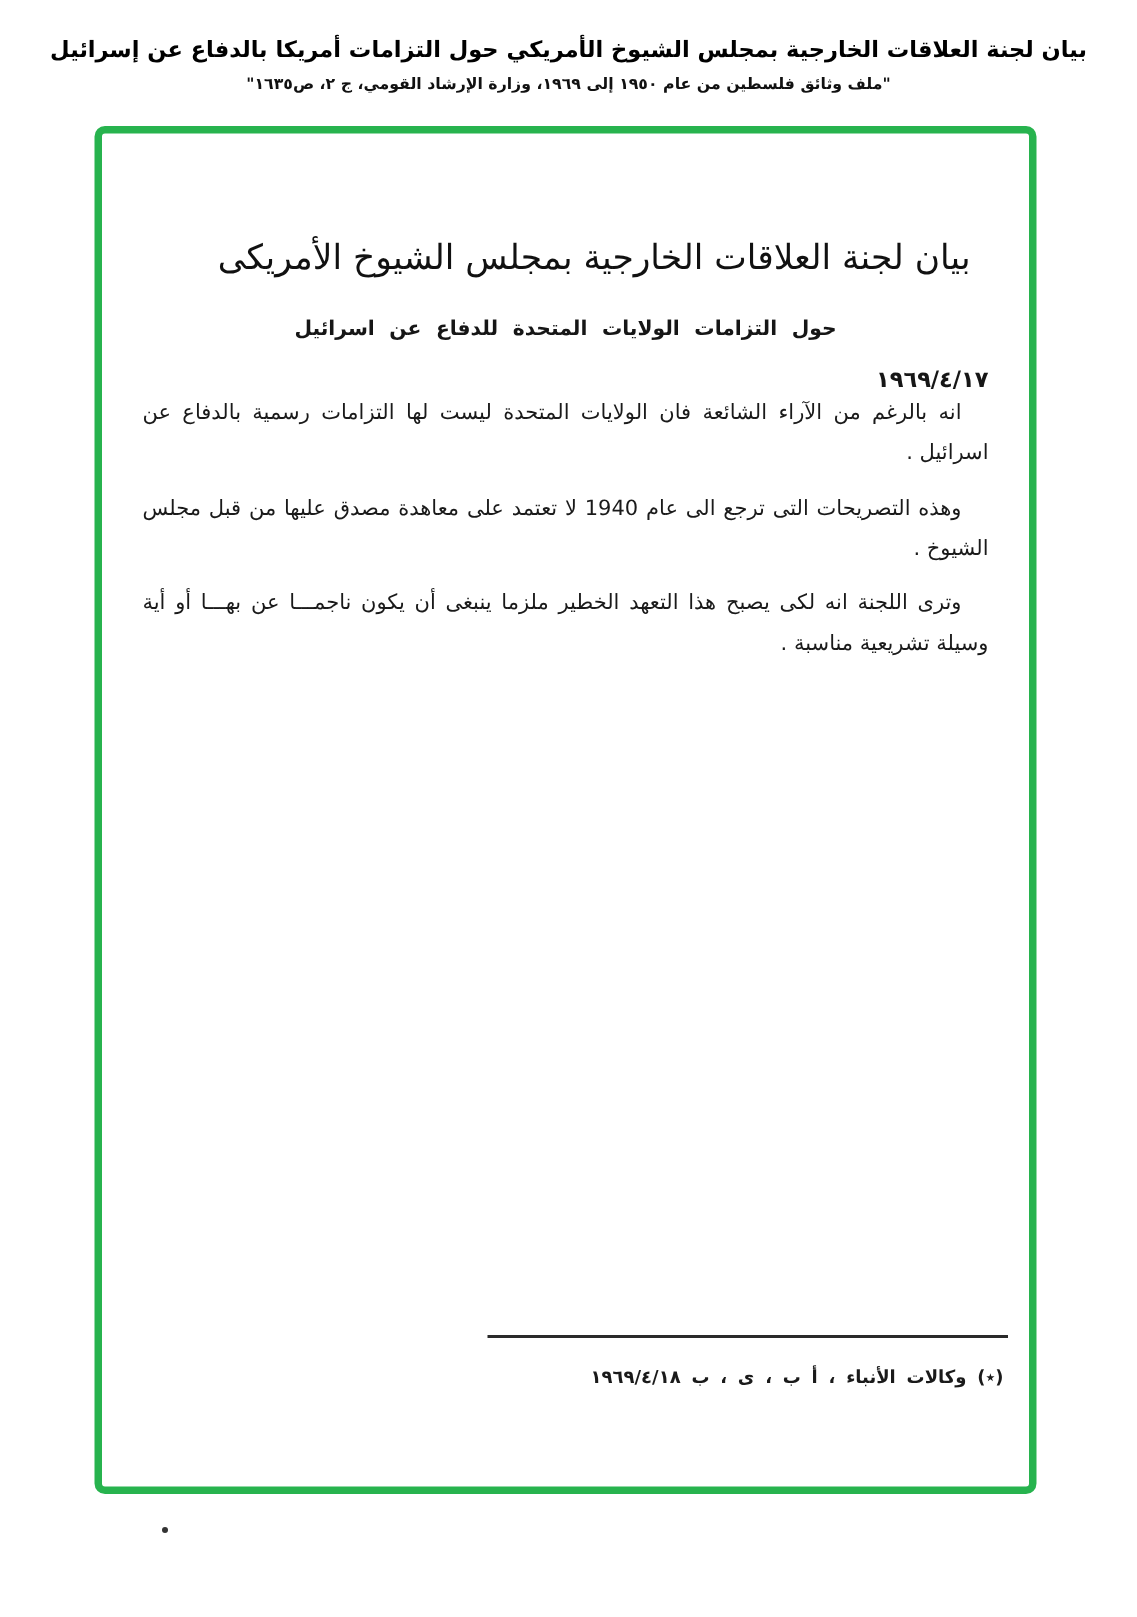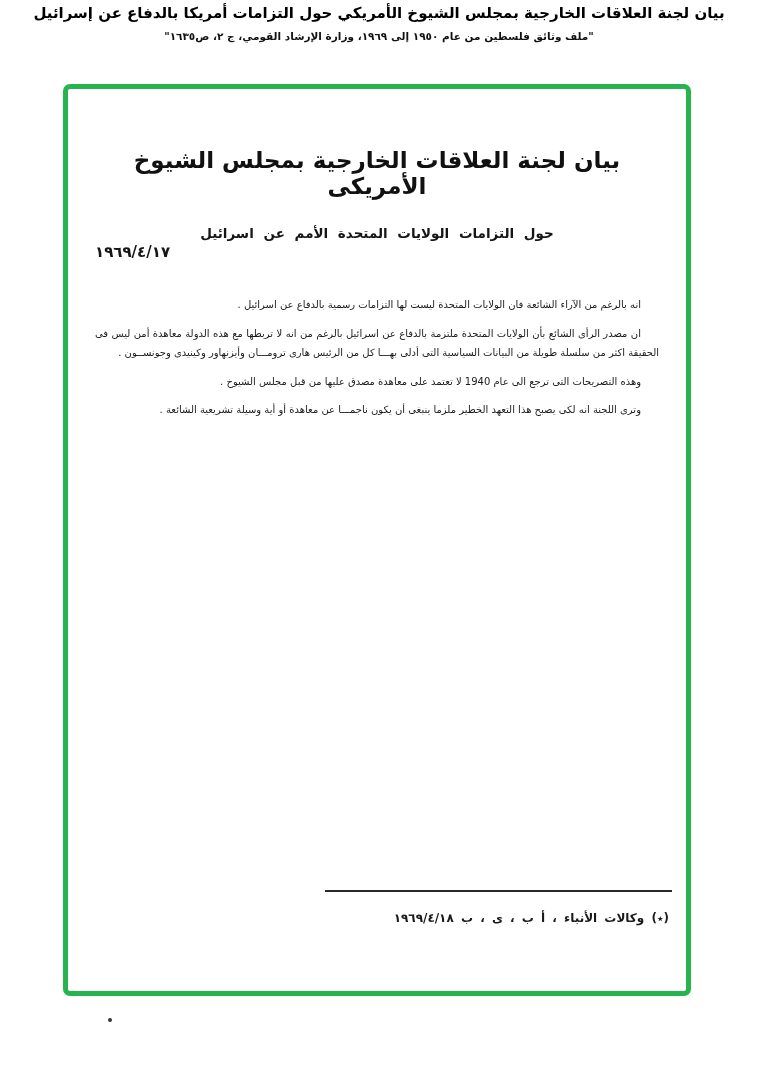--- a/index.html
+++ b/index.html
@@ -12,21 +12,21 @@
     position: relative;
     width: 758px;
     height: 1078px;
     background: #ffffff;
     overflow: hidden;
   }
   
   .top-header {
     direction: rtl;
     text-align: center;
-    padding-top: 4px;
+    padding-top: 24px;
     color: #000;
   }
   .top-header .line1 {
     font-size: 15px;
     font-weight: bold;
     letter-spacing: 0.2px;
   }
   .top-header .line2 {
     margin-top: 8px;
     font-size: 10.5px;
@@ -44,44 +44,42 @@
     border: 5px solid #27b34e;
     border-radius: 7px;
     background: #ffffff;
   }
   .doc-content {
     direction: rtl;
     padding: 58px 27px 0 27px;
     color: #1a1a1a;
   }
   .doc-title {
-    margin: 0;
-    text-align: center;
+    margin: 12px;
     font-size: 23px;
-    font-weight: bold;
+    font-weight: normal;
     color: #111;
   }
   .doc-subtitle {
     margin-top: 26px;
     text-align: center;
     font-size: 13.5px;
     font-weight: bold;
     word-spacing: 5px;
     color: #161616;
   }
   .doc-date {
-    margin-top: 2px;
-    text-align: left;
+    margin-top: 17px;
+    text-align: right;
     font-size: 15px;
     font-weight: bold;
     color: #161616;
   }
   .doc-body {
-    margin-top: 34px;
-    font-size: 10px;
+    font-size: 14px;
     line-height: 1.95;
     text-align: justify;
   }
   .doc-body p {
     margin: 0 0 9px 0;
     text-indent: 18px;
   }
   
   .footnote-rule {
     position: absolute;
@@ -118,28 +116,27 @@
 
   <div class="top-header">
     <div class="line1">بيان لجنة العلاقات الخارجية بمجلس الشيوخ الأمريكي حول التزامات أمريكا بالدفاع عن إسرائيل</div>
     <div class="line2">"ملف وثائق فلسطين من عام ١٩٥٠ إلى ١٩٦٩، وزارة الإرشاد القومي، ج ٢، ص١٦٣٥"</div>
   </div>
 
   <div class="scan-frame">
 
     <div class="doc-content">
       <h1 class="doc-title">بيان لجنة العلاقات الخارجية بمجلس الشيوخ الأمريكى</h1>
-      <div class="doc-subtitle">حول التزامات الولايات المتحدة الأمم عن اسرائيل</div>
+      <div class="doc-subtitle">حول التزامات الولايات المتحدة للدفاع عن اسرائيل</div>
       <div class="doc-date">١٩٦٩/٤/١٧</div>
 
       <div class="doc-body">
         <p>انه بالرغم من الآراء الشائعة فان الولايات المتحدة ليست لها التزامات رسمية بالدفاع عن اسرائيل .</p>
-        <p>ان مصدر الرأى الشائع بأن الولايات المتحدة ملتزمة بالدفاع عن اسرائيل بالرغم من انه لا تربطها مع هذه الدولة معاهدة أمن ليس فى الحقيقة اكثر من سلسلة طويلة من البيانات السياسية التى أدلى بهـــا كل من الرئيس هارى ترومـــان وأيزنهاور وكينيدى وجونســون .</p>
         <p>وهذه التصريحات التى ترجع الى عام 1940 لا تعتمد على معاهدة مصدق عليها من قبل مجلس الشيوخ .</p>
-        <p>وترى اللجنة انه لكى يصبح هذا التعهد الخطير ملزما ينبغى أن يكون ناجمـــا عن معاهدة أو أية وسيلة تشريعية الشائعة .</p>
+        <p>وترى اللجنة انه لكى يصبح هذا التعهد الخطير ملزما ينبغى أن يكون ناجمـــا عن بهـــا أو أية وسيلة تشريعية مناسبة .</p>
       </div>
     </div>
 
     <div class="footnote-rule"></div>
     <div class="footnote">(٭) وكالات الأنباء ، أ ب ، ى ، ب  ١٩٦٩/٤/١٨</div>
 
   </div>
 
   <div class="scan-artifact-dot"></div>
 

